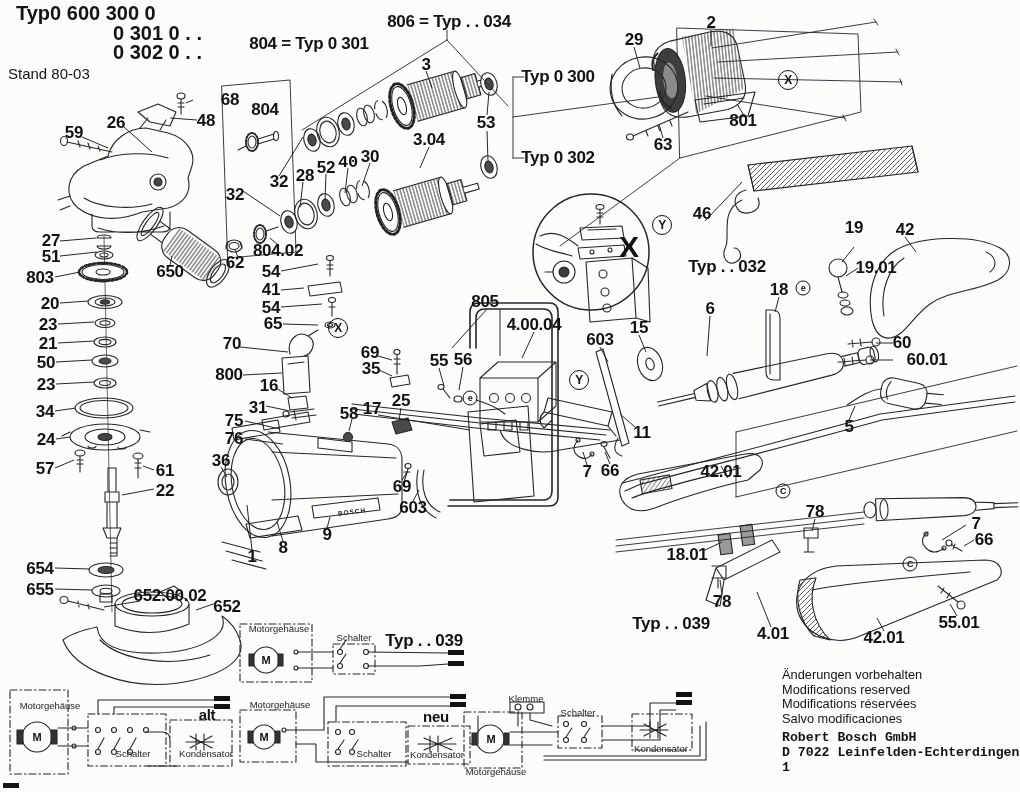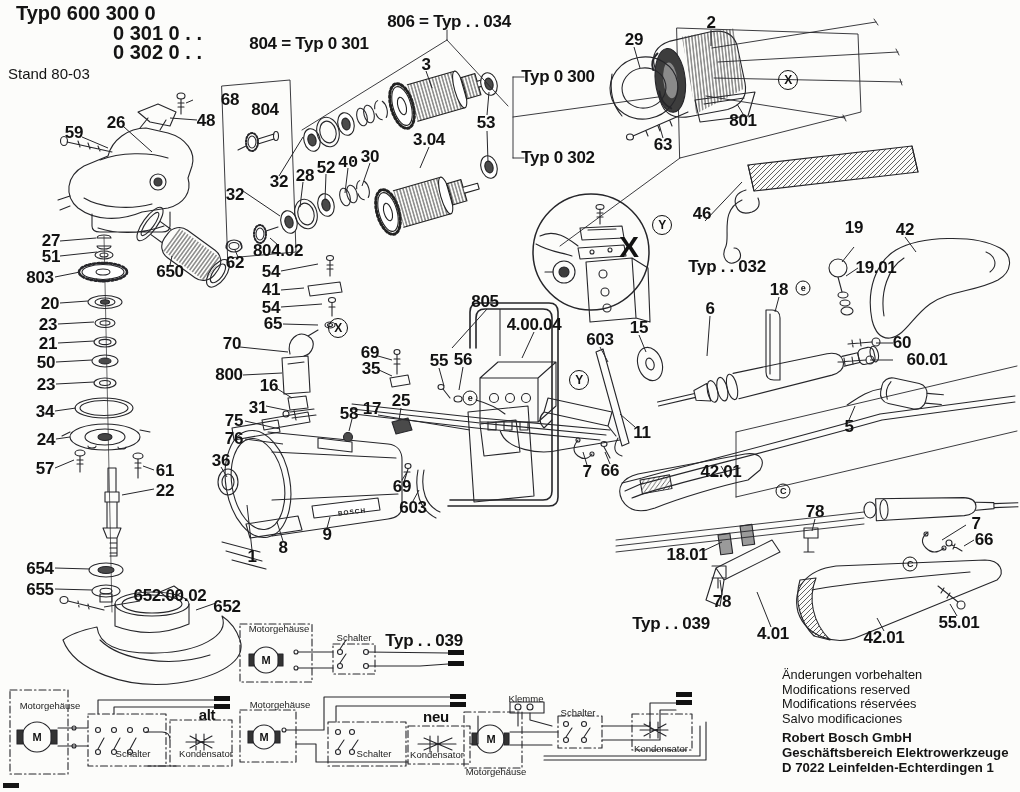--- a/index.html
+++ b/index.html
@@ -16,21 +16,21 @@
   .circle-sm{width:13px;height:13px;border:1.4px solid #111;border-radius:50%;
           font-size:9px;line-height:13px;text-align:center;display:block;}
   .big{font-size:30px;letter-spacing:0;}
   #header{position:absolute;left:16px;top:4px;line-height:19.5px;}
   #header .l1{font-weight:bold;font-size:20px;}
   #header .l1 .brand{margin-right:0;}
   #header .ind{font-weight:bold;font-size:20px;margin-left:97px;}
   #header .stand{font-weight:normal;font-size:15px;margin-left:-8px;margin-top:1px;}
   #footer{position:absolute;left:782px;top:668px;}
   #footer .note{font-size:12.8px;line-height:14.6px;}
-  #footer .comp{font-weight:bold;font-size:13.2px;line-height:14.8px;}
+  #footer .comp{font-weight:bold;font-size:13.2px;line-height:14.8px;font-family:Liberation Mono, monospace;}
   #footer .gap{height:5px;}
   .mlabel{position:absolute;transform:translate(-50%,-50%);font-weight:bold;font-size:11px;}
   #bosch-strip{position:absolute;left:330px;top:507px;width:44px;height:9px;
      transform:rotate(-7deg);font-size:6.5px;font-weight:bold;text-align:center;line-height:9px;
      letter-spacing:1px;color:#222;}
   #page-dash{position:absolute;left:3px;top:783px;width:16px;height:5px;background:#161616;}
 </style>
 </head>
 <body>
 
@@ -631,18 +631,17 @@
 
   <div id="bosch-strip">BOSCH</div>
 
   <div id="footer">
       <div class="note">Änderungen vorbehalten</div>
       <div class="note">Modifications reserved</div>
       <div class="note">Modifications réservées</div>
       <div class="note">Salvo modificaciones</div>
       <div class="gap"></div>
       <div class="comp">Robert Bosch GmbH</div>
-      <div class="comp">Geschäftsbereich Elektrowerkzeuge</div>
       <div class="comp">D 7022 Leinfelden-Echterdingen 1</div>
     </div>
 
   <div id="page-dash"></div>
 </div>
 
 </body></html>

